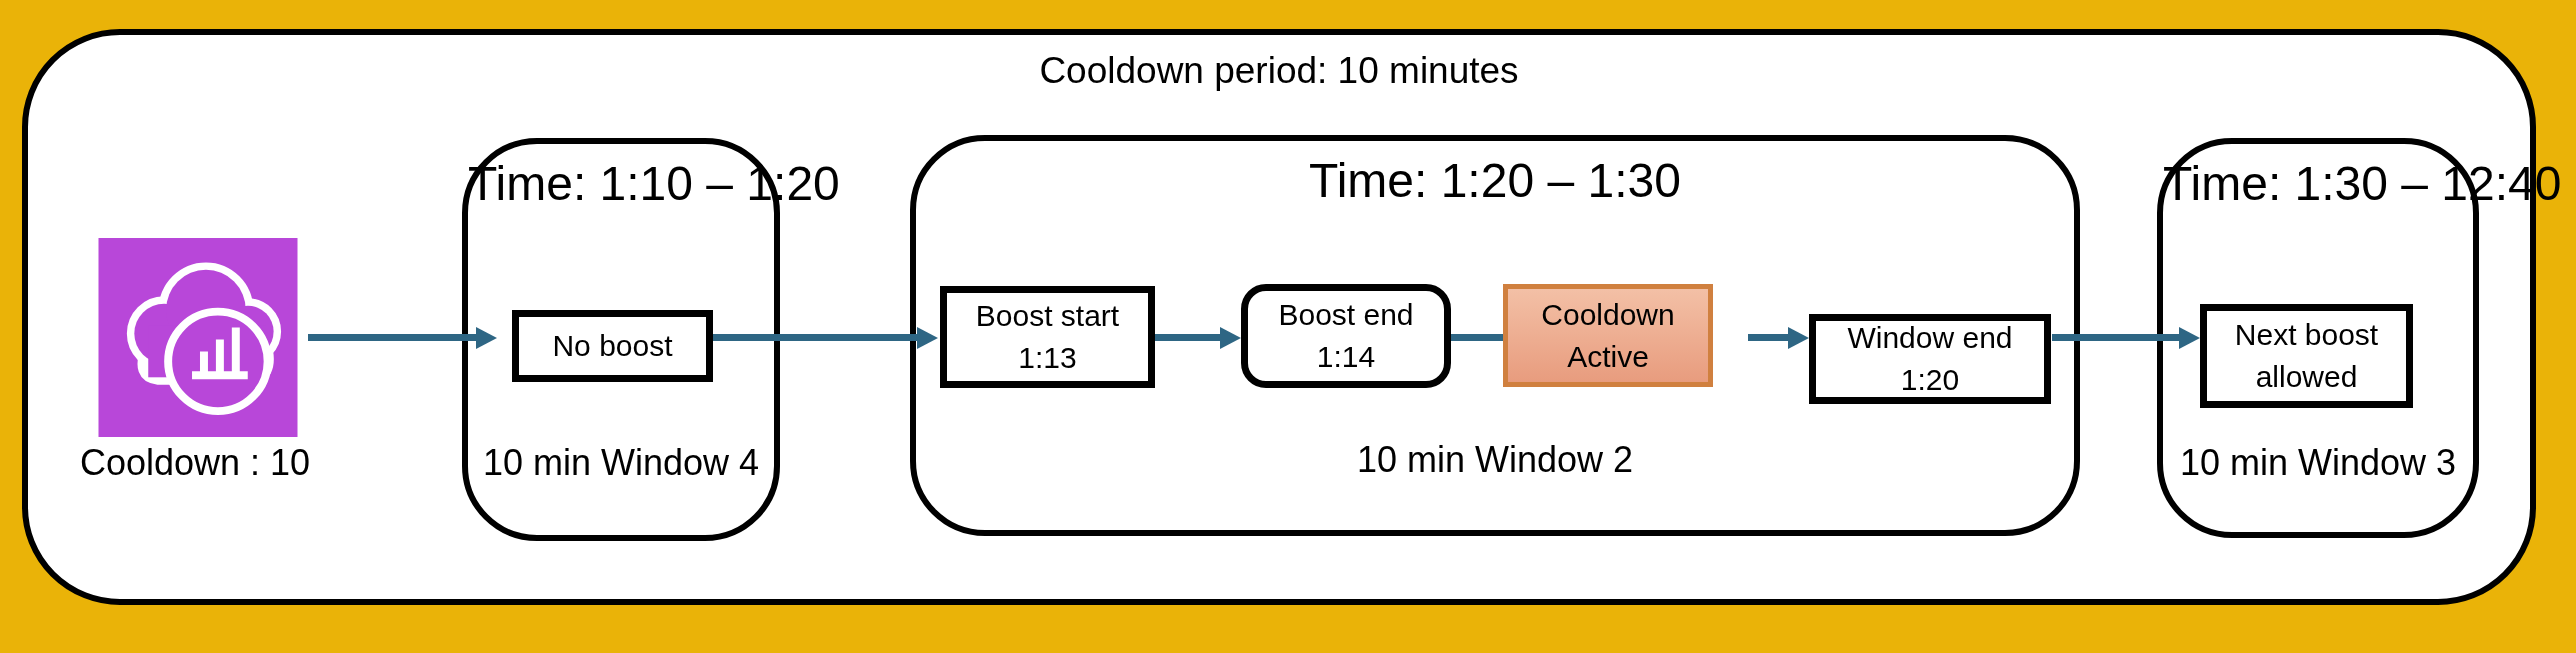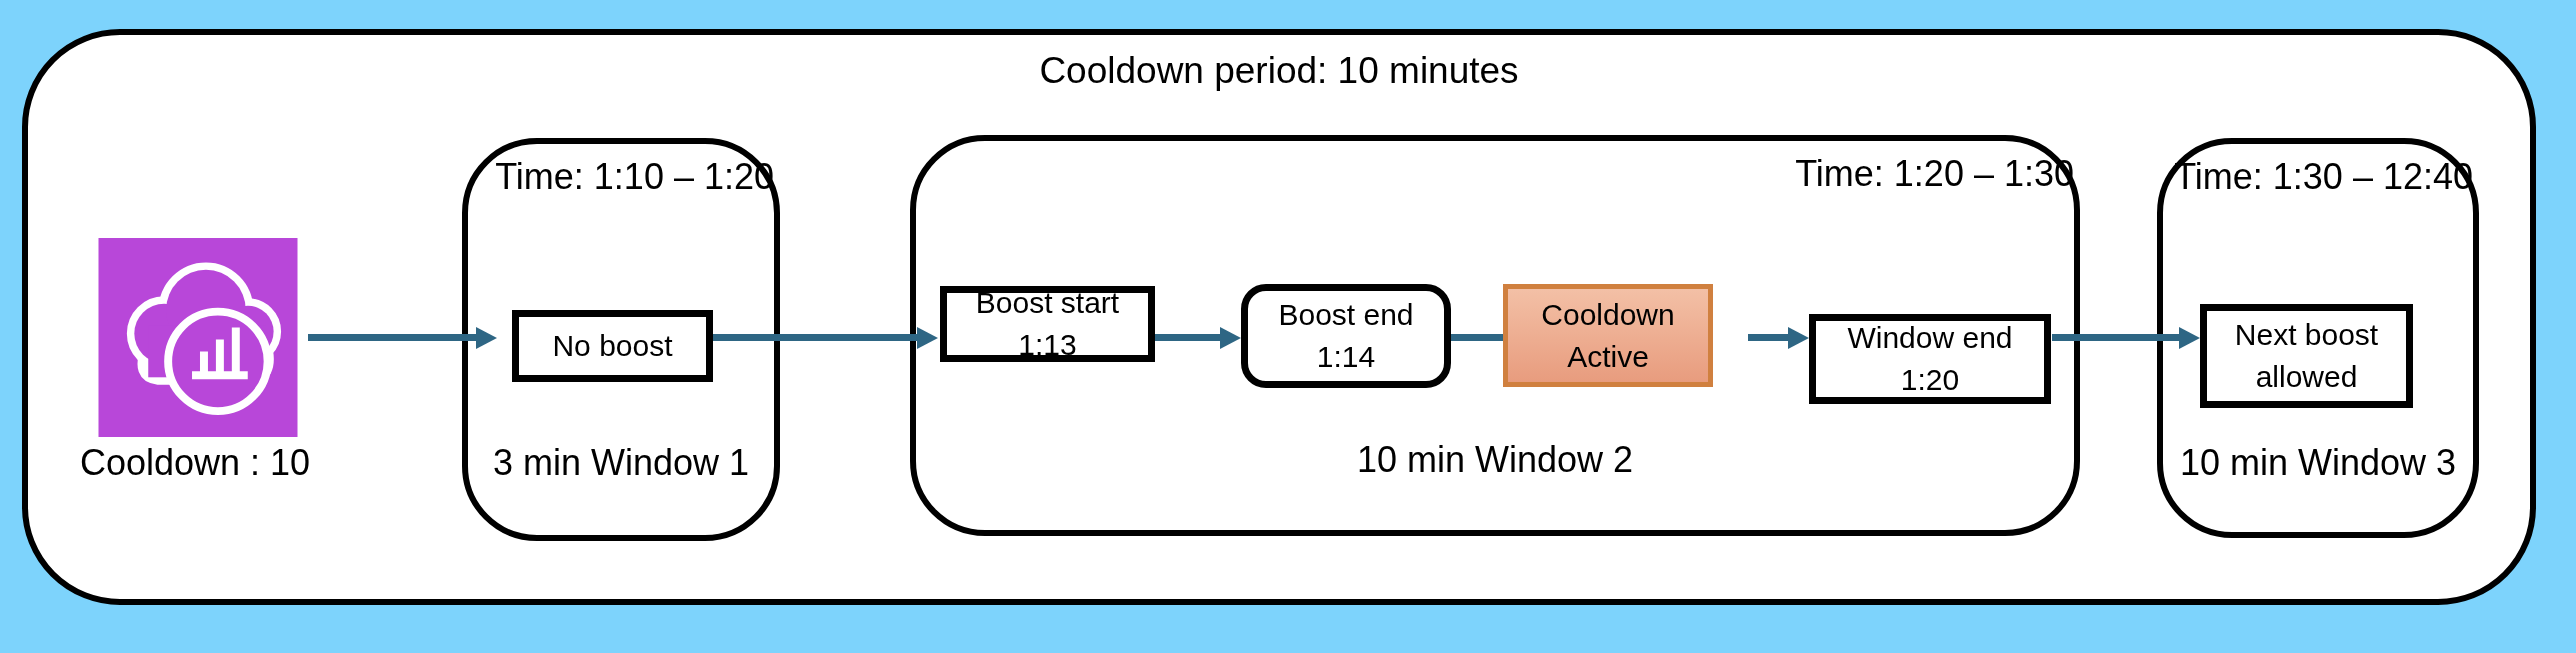--- a/index.html
+++ b/index.html
@@ -1,52 +1,52 @@
 <!DOCTYPE html>
 <html style="--arrow: #2e6684; --icon-bg: #b847d9; --highlight-border: #d0803f; --highlight-top: #f3c0a6; --highlight-bottom: #e89c7e; --outline: #000000;font-size:14px"><head>
 <meta charset="utf-8">
 <style>
   * { box-sizing: border-box; margin: 0; padding: 0; }
   html, body { width: 2576px; height: 654px; background: #ffffff; }
   body { font-family: "Liberation Sans", sans-serif; color: #000; }
-  #diagram { position: relative; width: 2576px; height: 654px; background: #7dd3fc; overflow: hidden; }
+  #diagram { position: relative; width: 2576px; height: 654px; background: #eab308; overflow: hidden; }
 
   .outer {
     position: absolute; left: 22px; top: 29px; width: 2514px; height: 576px;
     border: 6.2px solid #000; border-radius: 98px; background: #fff;
   }
   .main-title {
     position: absolute; left: 1279px; top: 50px; transform: translateX(-50%);
     font-size: 37px; white-space: nowrap; z-index: 4;
   }
 
   .win {
     position: absolute; border: 6.2px solid #000; border-radius: 75px; background: #fff; z-index: 1;
   }
   #w1 { left: 462px;  top: 138px; width: 318px;  height: 403px; }
   #w2 { left: 910px; top: 135px; width: 1170px; height: 401px; }
   #w3 { left: 2157px; top: 138px; width: 322px;  height: 400px; }
   .win-time {
-    position: absolute; left: 0; right: 0; top: 12.4px; text-align: right;
-    font-size: 36px; white-space: nowrap;
+    position: absolute; left: 0; right: 0; top: 12.4px; text-align: center;
+    font-size: 48px; white-space: nowrap;
   }
   .win-label {
     position: absolute; left: 0; right: 0; top: 298px; text-align: center;
     font-size: 36px; white-space: nowrap;
   }
 
   .step {
     position: absolute; display: flex; flex-direction: column;
     align-items: center; justify-content: center;
     border: 7px solid #000; background: #fff;
     font-size: 30px; line-height: 42px; text-align: center; z-index: 3;
     white-space: nowrap;
   }
   #no-boost        { left: 512px;  top: 310px; width: 201px; height: 72px;  }
-  #boost-start     { left: 940px; top: 286px; width: 215px; height: 76px; }
+  #boost-start     { left: 940px; top: 286px; width: 215px; height: 102px; }
   #boost-end       { left: 1241px; top: 284px; width: 210px; height: 104px; border-radius: 25px; }
   #cooldown-active {
     left: 1503px; top: 284px; width: 210px; height: 103px;
     border: 5.3px solid var(--highlight-border, #d0803f);
     background: linear-gradient(180deg, var(--highlight-top, #f3c0a6), var(--highlight-bottom, #e89c7e));
   }
   #window-end      { left: 1809px; top: 282px; width: 242px; height: 90px; margin-top: 32px; }
   #next-boost      { left: 2200px; top: 284px; width: 213px; height: 104px; margin-top: 20px; }
 
   .arrow { position: absolute; top: 326px; height: 23px; display: flex; align-items: center; z-index: 2; }
@@ -95,21 +95,21 @@
         <rect x="25" y="44" width="59" height="26"></rect>
       </g>
       <circle cx="60" cy="62" r="25" fill="var(--icon-bg, #b847d9)" stroke="#ffffff" stroke-width="4"></circle>
       <path d="M47 69 H 75 M53 67 V 57 M61 67 V 51 M69 67 V 45" fill="none" stroke="#ffffff" stroke-width="4"></path>
     </svg>
   </div>
   <div class="source-label">Cooldown : 10</div>
 
   <div class="win" id="w1">
     <div class="win-time">Time: 1:10 – 1:20</div>
-    <div class="win-label">3 min Window 1</div>
+    <div class="win-label">10 min Window 4</div>
   </div>
 
   <div class="win" id="w2">
     <div class="win-time">Time: 1:20 – 1:30</div>
     <div class="win-label">10 min Window 2</div>
   </div>
 
   <div class="win" id="w3">
     <div class="win-time">Time: 1:30 – 12:40</div>
     <div class="win-label">10 min Window 3</div>

